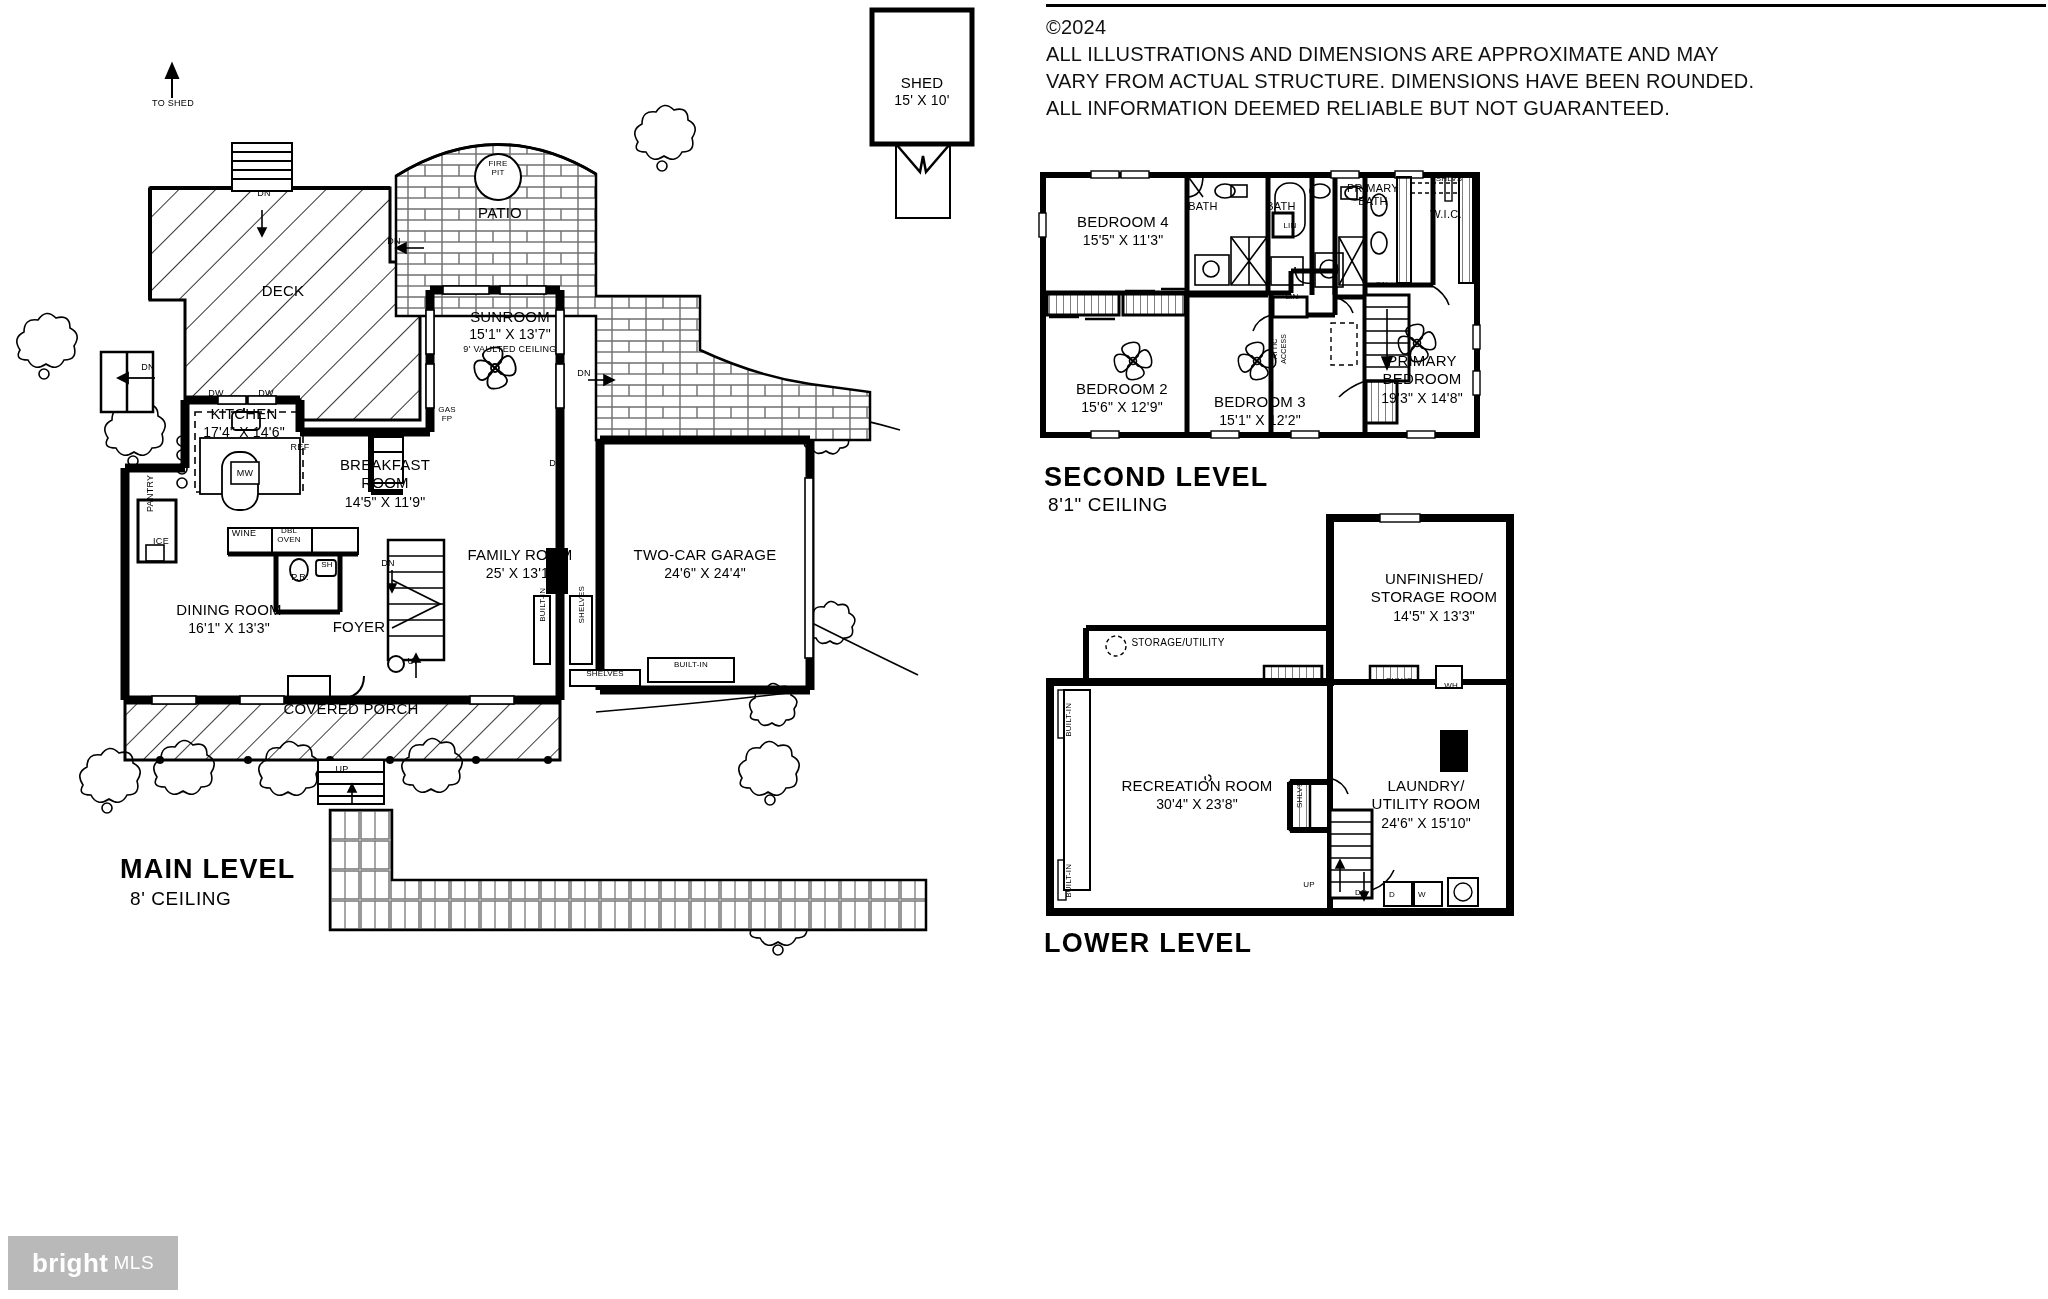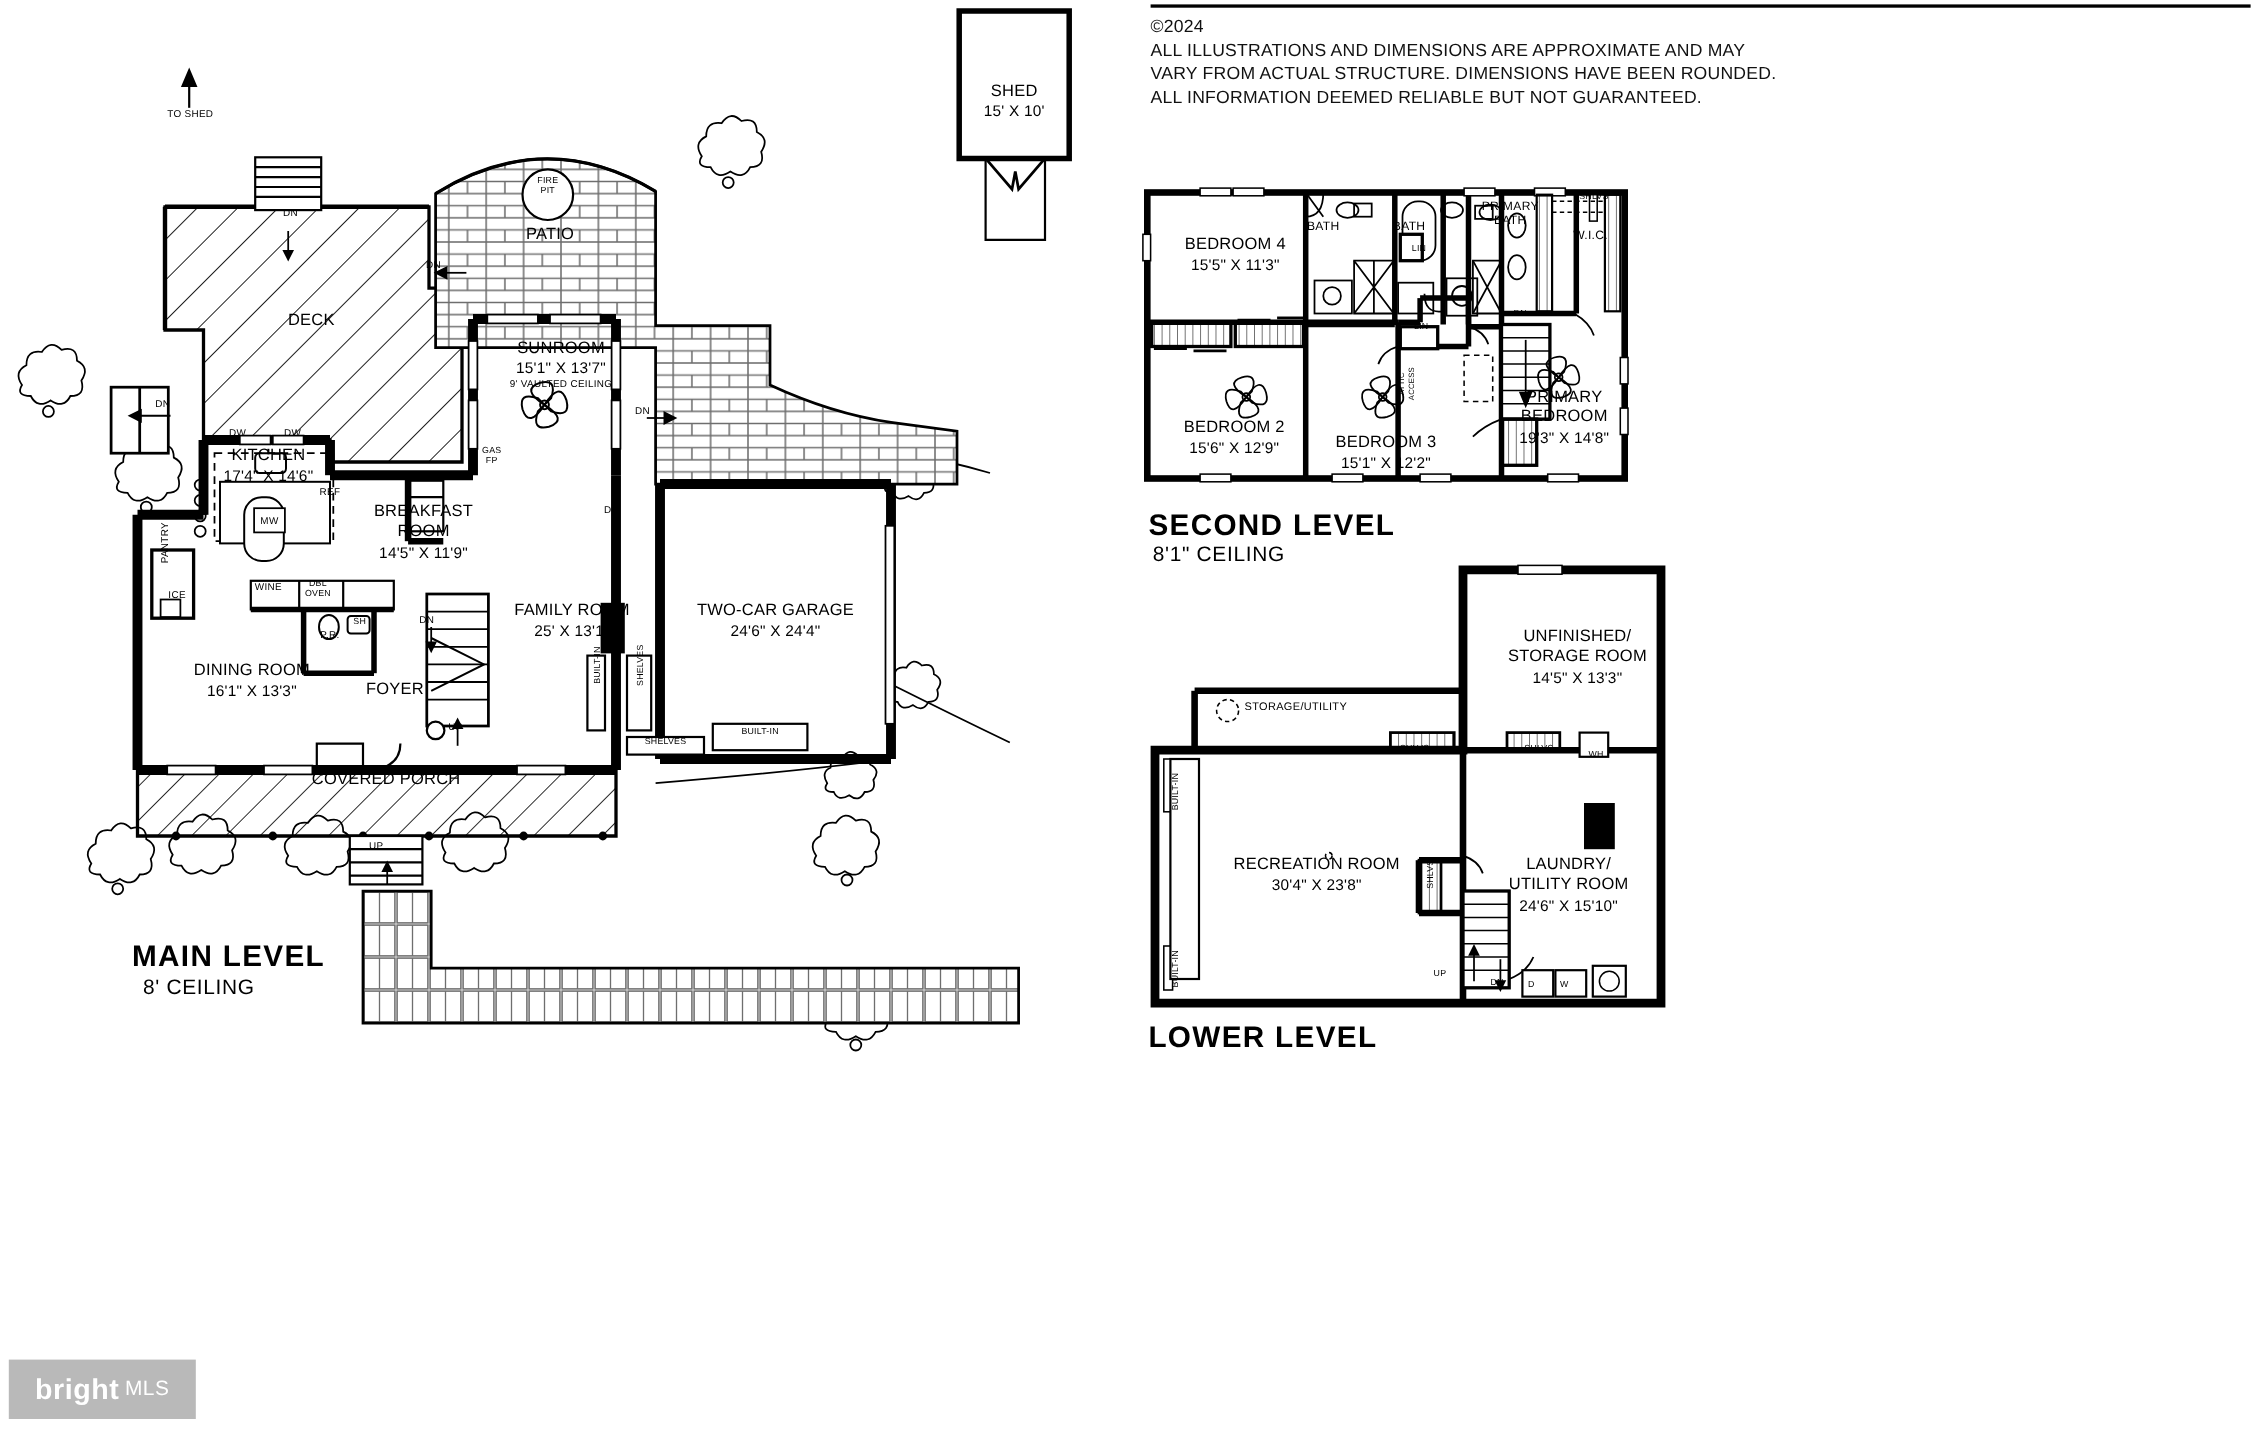--- a/index.html
+++ b/index.html
@@ -9,21 +9,21 @@
   .lbl{position:absolute;text-align:center;line-height:1.18;
        font-family:"Liberation Sans",sans-serif;color:#000;white-space:pre-line;
        letter-spacing:.2px;}
   .room-name{font-size:15px;font-weight:400;}
   .room-dim{font-size:14px;}
   .tiny{font-size:9px;letter-spacing:.3px;}
   .tiny2{font-size:8px;letter-spacing:.2px;}
   .level-title{font-size:27px;font-weight:700;letter-spacing:1.2px;}
   .level-sub{font-size:19px;letter-spacing:.6px;}
   .hdr-title{font-size:22px;font-weight:700;letter-spacing:.6px;}
-  .hdr-body{font-size:16px;letter-spacing:.2px;line-height:1.35;}
+  .hdr-body{font-size:20px;letter-spacing:.2px;line-height:1.35;}
   svg{display:block;overflow:visible;}
   .brand{position:absolute;left:8px;top:1236px;width:170px;height:54px;
          background:#b9b9b9;display:flex;align-items:center;justify-content:center;}
   .brand-txt{font-size:26px;color:#fff;font-weight:700;letter-spacing:.5px;}
   .brand-mls{font-size:19px;color:#fff;font-weight:400;margin-left:5px;letter-spacing:.5px;}
 </style>
 </head>
 <body>
 
 <div class="abs" style="left:1046px;top:4px;width:1000px;">

